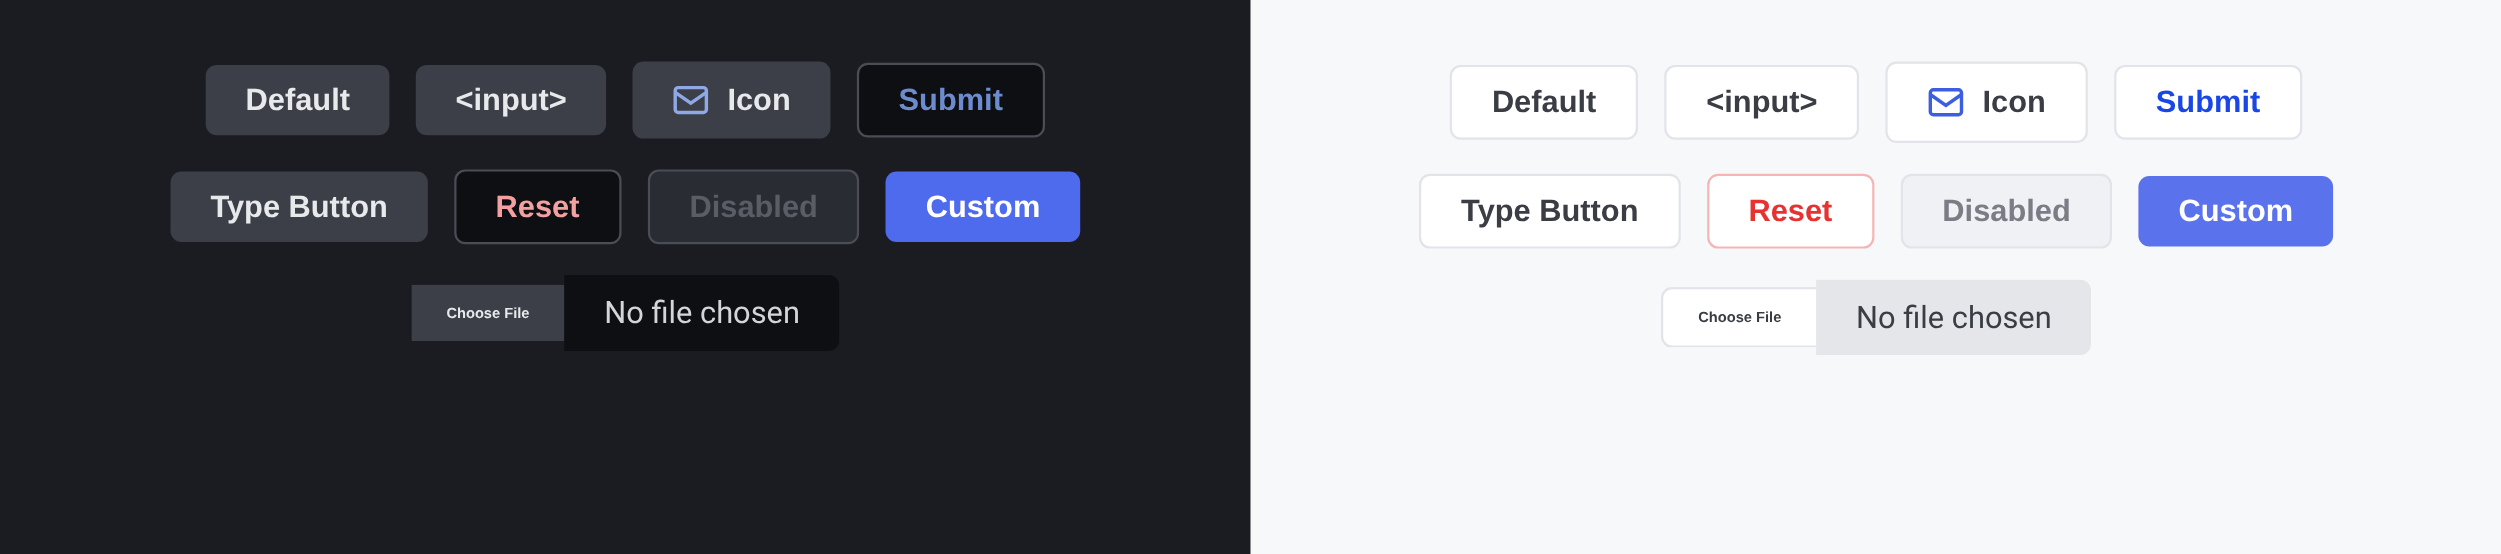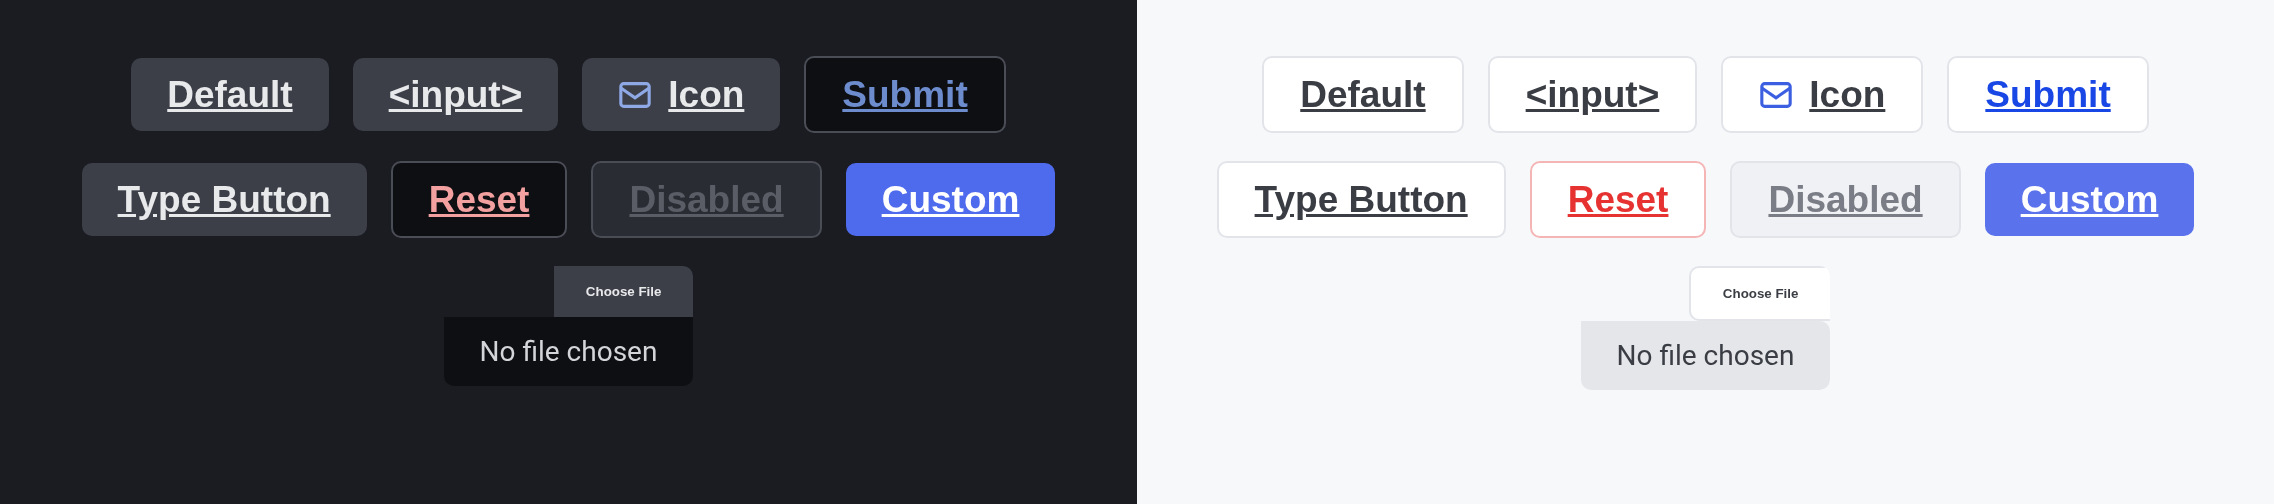--- a/index.html
+++ b/index.html
@@ -35,29 +35,28 @@
 
 .row {
   display: flex;
   gap: 24px;
   align-items: center;
   justify-content: center;
 }
 
 .btn {
   padding: 18px 36px;
-  font-size: 37px;
+  font-size: 28px;
   font-weight: 700;
   border-radius: 10px;
   cursor: pointer;
   display: inline-flex;
   align-items: center;
   gap: 16px;
   line-height: 1;
-  text-decoration: underline;
 }
 
 
 .panel-dark .btn-default {
   background: #3c3f48;
   color: #e8e9eb;
   border: none;
 }
 
 .panel-dark .btn-submit {
@@ -121,25 +120,24 @@
   border: none;
 }
 
 .panel-light .icon-stroke {
   stroke: #3b5fe0;
 }
 
 
 .file-chooser {
   display: flex;
-  align-items: flex-end;
+  align-items: center;
   border-radius: 10px;
   overflow: hidden;
   font-size: 28px;
-  flex-direction: column;
 }
 
 .panel-dark .file-chooser .file-btn {
   background: #3c3f48;
   color: #e8e9eb;
   padding: 18px 32px;
   font-weight: 700;
   border: none;
   cursor: pointer;
 }

